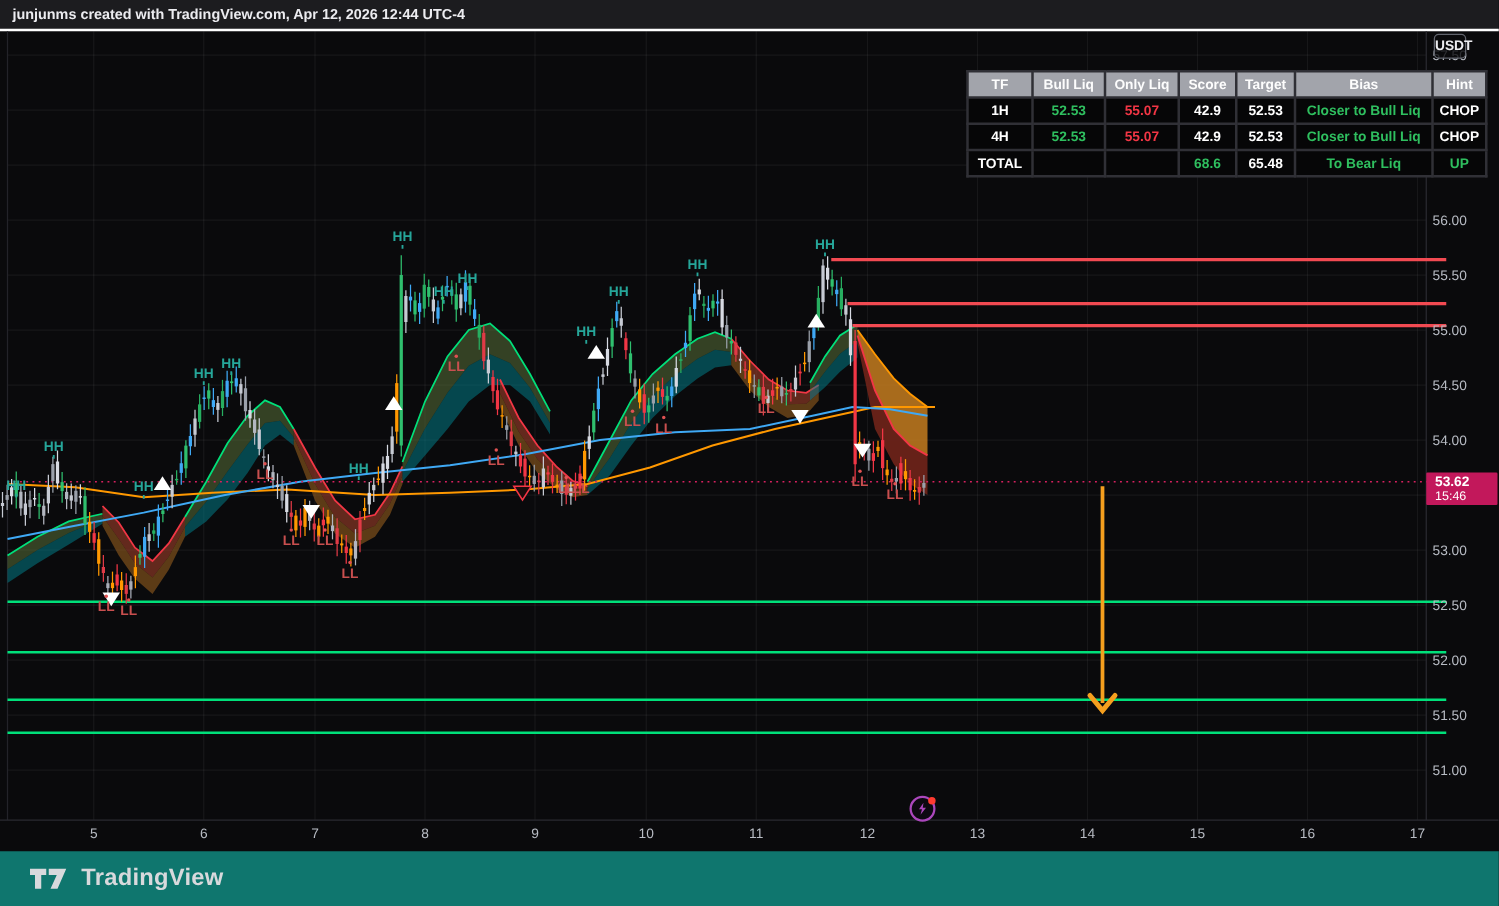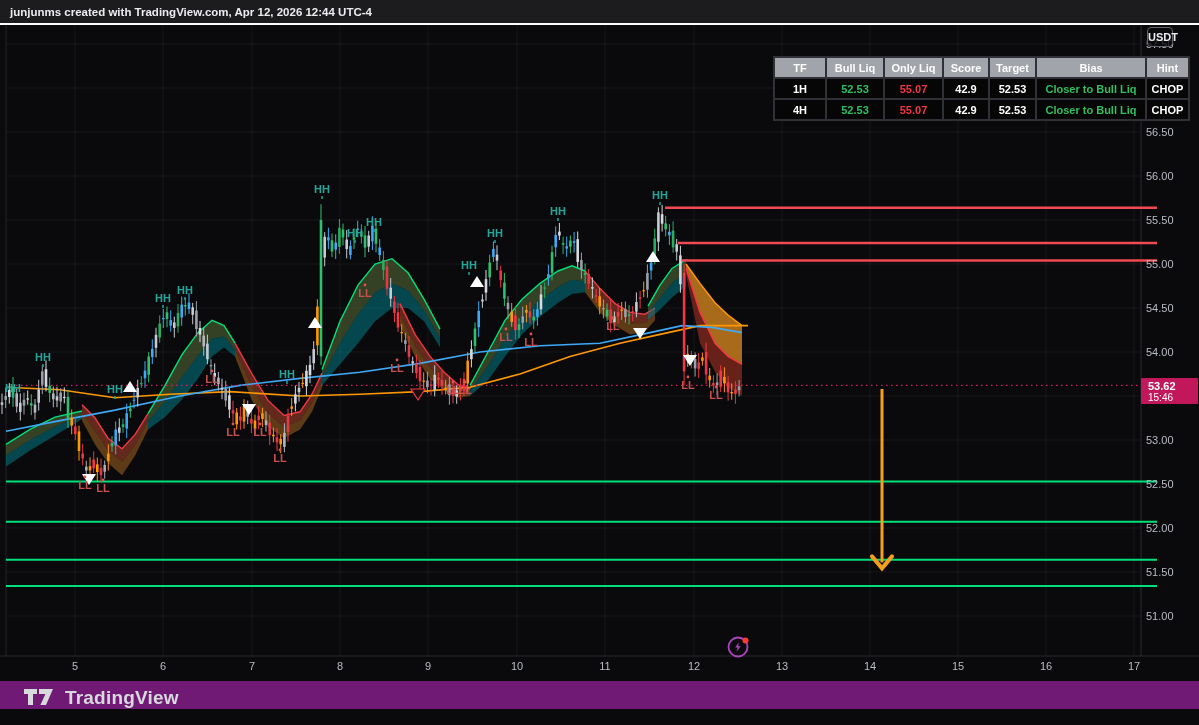--- a/index.html
+++ b/index.html
@@ -18,22 +18,22 @@
     box-sizing:border-box;background:rgba(10,10,12,.8);}
   .liq-table{position:absolute;top:28px;left:773px;border-collapse:collapse;margin-top:28px;}
   .liq-table td{border:2px solid #303036;background:#060607;height:17px;min-width:10px;
     font-size:11px;font-weight:bold;text-align:center;color:#fff;padding:1px 4px;white-space:nowrap;}
   .liq-table tr.hdr td{background:#a2a4ab;color:#fdfdfd;}
   .price-tag{position:absolute;left:1141px;top:378px;width:57px;height:26px;background:#c2185b;
     color:#fff;box-sizing:border-box;padding:2px 0 0 7px;border-radius:1px;}
   .price-tag .p{font-size:11px;font-weight:bold;line-height:12px;}
   .price-tag .t{font-size:10px;line-height:11px;}
   .flash-icon{position:absolute;left:725px;top:634px;width:26px;height:26px;}
-  .footer{position:absolute;left:0;top:681px;width:1199px;height:28px;background:#701a75;
-    display:flex;align-items:flex-end;padding-left:22px;box-sizing:border-box;}
+  .footer{position:absolute;left:0;top:681px;width:1199px;height:44px;background:#0f766e;
+    display:flex;align-items:center;padding-left:22px;box-sizing:border-box;}
   .footer .brand{color:#d8d9dc;font-size:19px;font-weight:bold;margin-left:9px;letter-spacing:.2px;}
 </style>
 </head>
 <body>
 
 <div id="root">
 
   <div class="topbar">
     <span>junjunms created with TradingView.com, Apr 12, 2026 12:44 UTC-4</span>
   </div>
@@ -632,20 +632,29 @@
         </tr>
         <tr>
           <td style="color:#ffffff">4H</td>
           <td style="color:#2fbf5f">52.53</td>
           <td style="color:#f23645">55.07</td>
           <td style="color:#ffffff">42.9</td>
           <td style="color:#ffffff">52.53</td>
           <td style="color:#2fbf5f">Closer to Bull Liq</td>
           <td style="color:#ffffff">CHOP</td>
         </tr>
+        <tr>
+          <td style="color:#ffffff">TOTAL</td>
+          <td style="color:#ffffff"></td>
+          <td style="color:#ffffff"></td>
+          <td style="color:#2fbf5f">68.6</td>
+          <td style="color:#ffffff">65.48</td>
+          <td style="color:#2fbf5f">To Bear Liq</td>
+          <td style="color:#2fbf5f">UP</td>
+        </tr>
       </tbody>
     </table>
 
   <div class="usdt-btn">USDT</div>
 
   <div class="price-tag">
     <div class="p">53.62</div>
     <div class="t">15:46</div>
   </div>
 

